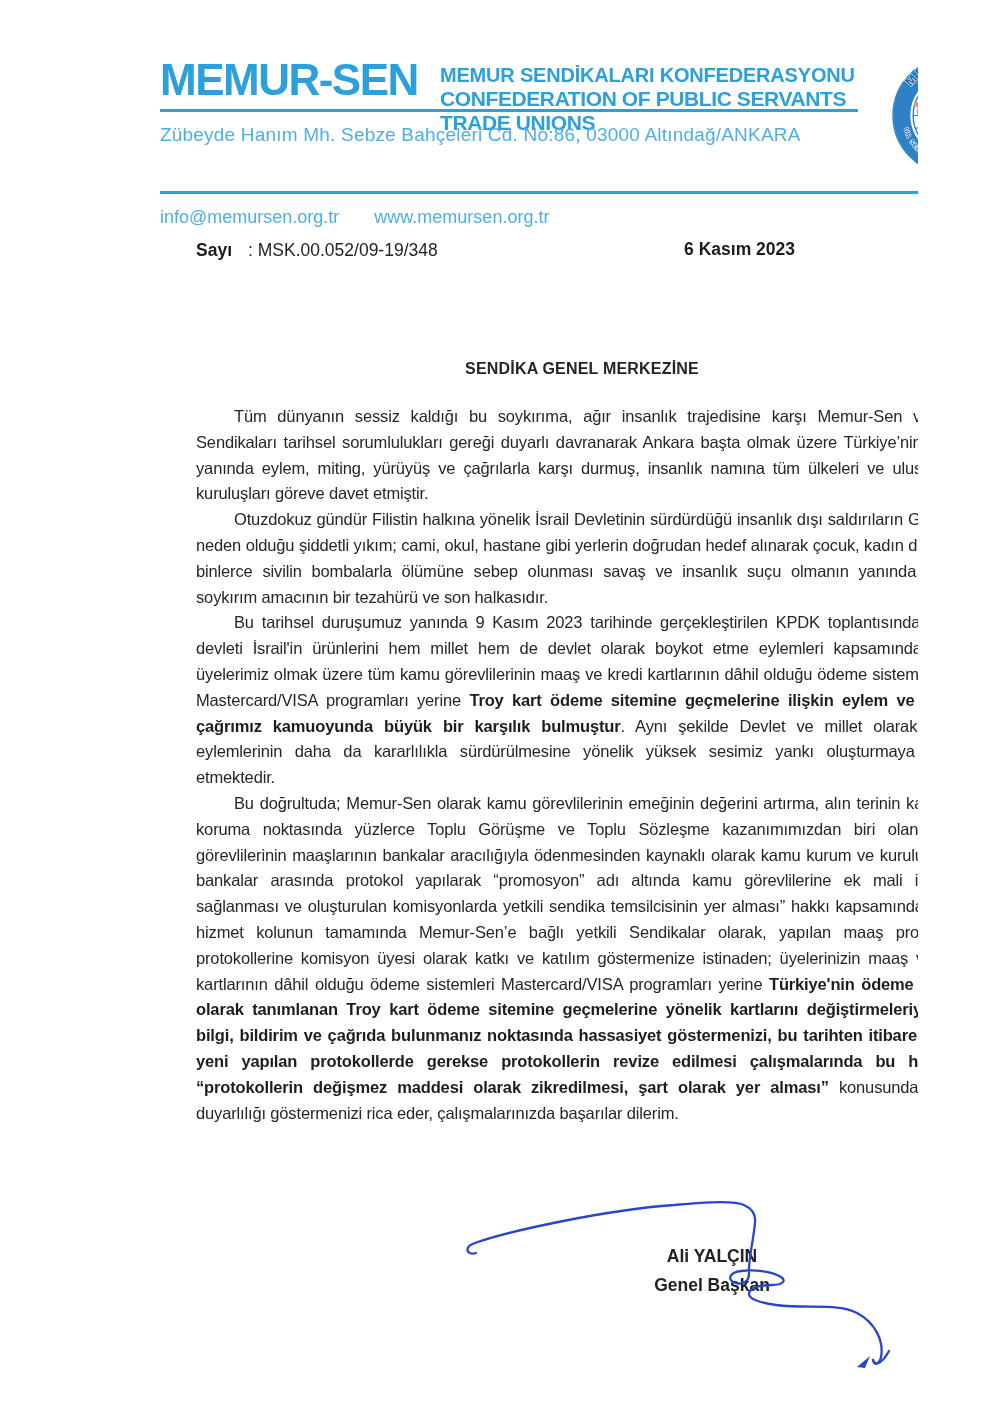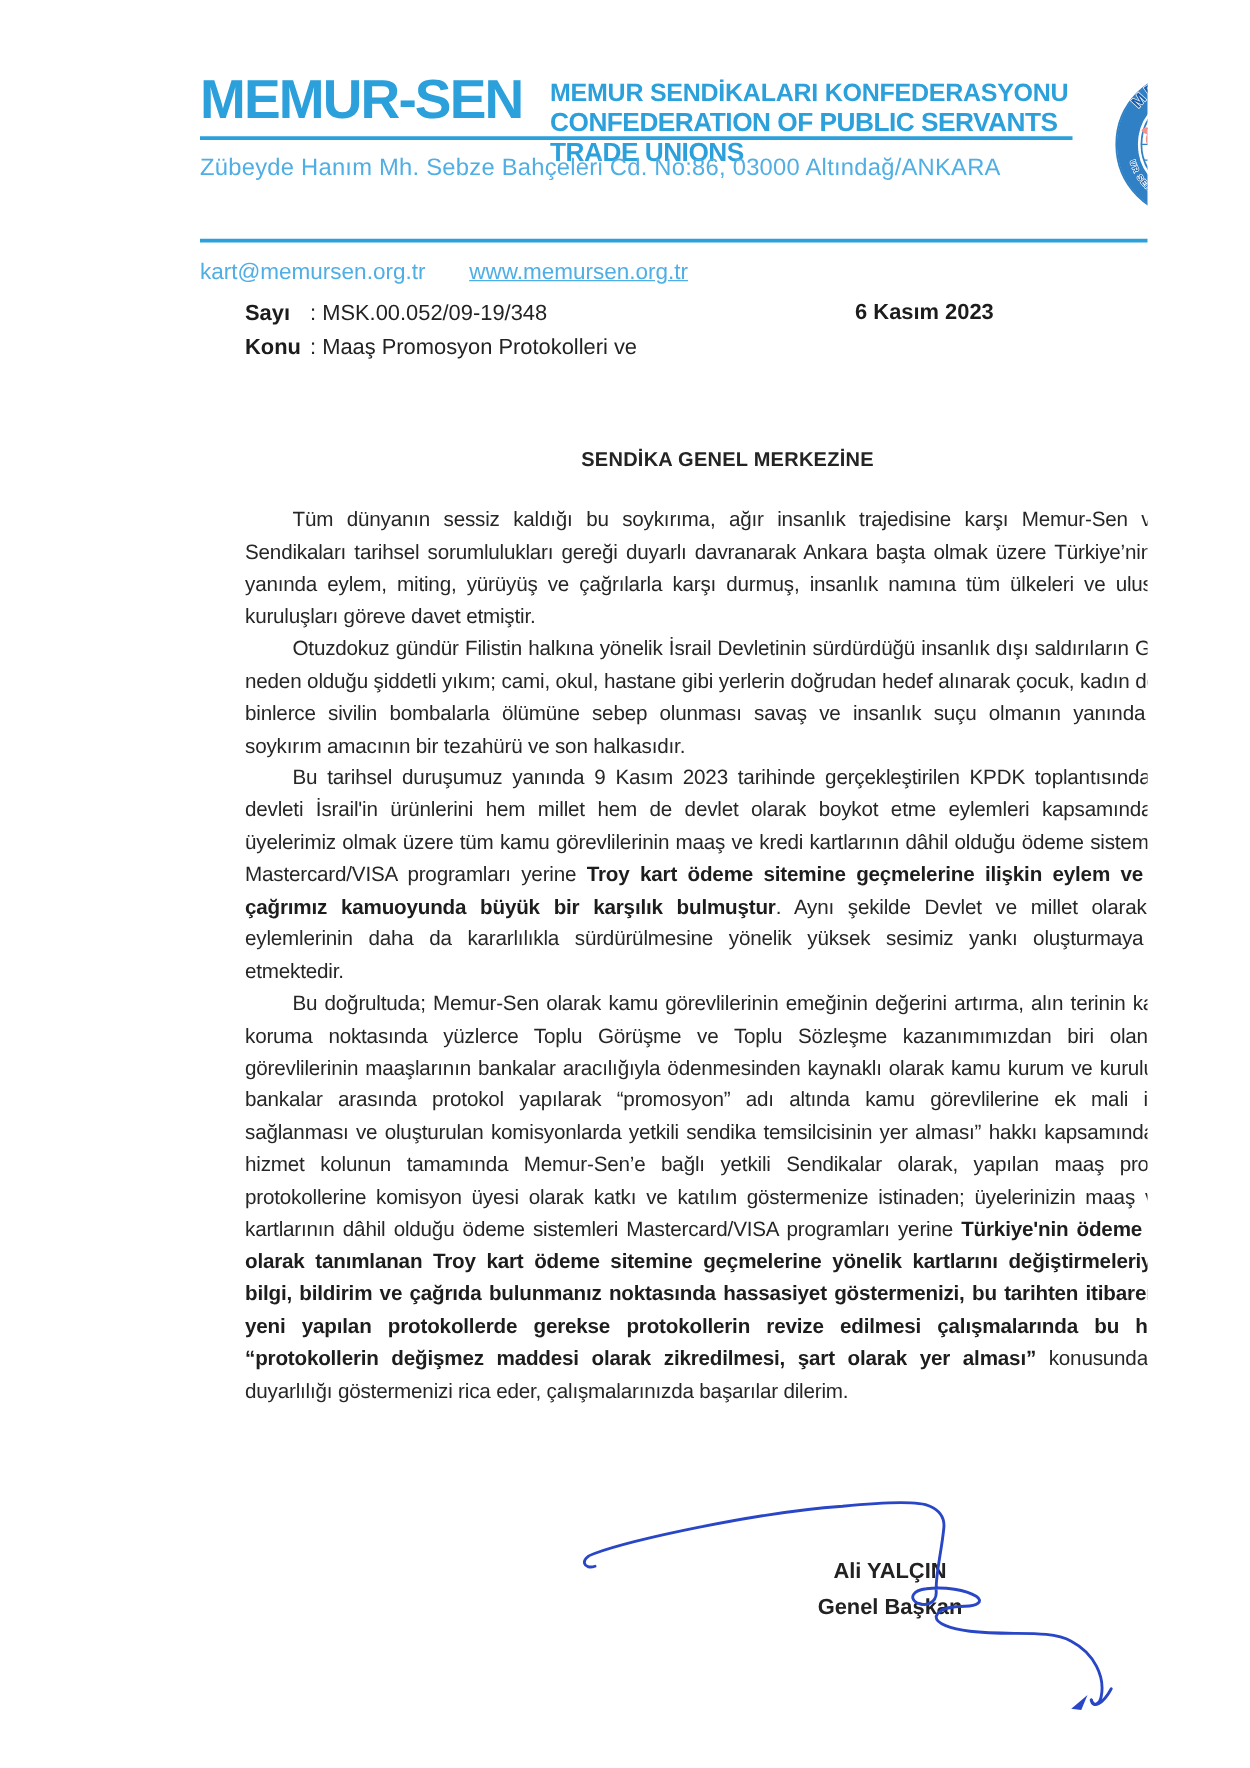--- a/index.html
+++ b/index.html
@@ -14,21 +14,21 @@
     color:var(--brand-blue);
   }
   .orgs { position:absolute; left:358px; top:64px; color:var(--brand-blue); font-weight:bold; }
   .orgs .l1 { font-size:20px; letter-spacing:-0.2px; }
   .orgs .l2 { font-size:21px; letter-spacing:-0.4px; margin-top:0; }
   .rule1 { position:absolute; left:78px; top:109px; width:698px; height:3px; background:var(--brand-blue); }
   .address { position:absolute; left:78px; top:124px; font-size:19px; color:var(--light-blue); letter-spacing:0.2px; }
   .phone   { position:absolute; left:78px; top:155px; font-size:19px; color:var(--light-blue); letter-spacing:0.2px; }
   .rule2 { position:absolute; left:78px; top:191px; width:852px; height:3px; background:var(--brand-blue); }
   .contact { position:absolute; left:78px; top:207px; font-size:18px; color:var(--light-blue); }
-  .contact .site { margin-left:30px;text-decoration:underline; }
+  .contact .site { margin-left:30px; }
   
   .seal { position:absolute; left:804px; top:47px; width:131px; height:137px; }
   .seal .ring      { stroke:var(--seal-blue); fill:none; }
   .seal .ringline  { stroke:var(--seal-blue); fill:none; }
   .seal .grid      { stroke:var(--seal-blue); stroke-width:1.2; fill:none; }
   .seal .globe     { stroke:var(--seal-blue); stroke-width:1.5; fill:none; }
   .seal .map       { fill:var(--map-red); }
   .seal text       { fill:var(--seal-text-blue); font-weight:bold; font-family:"Liberation Sans",sans-serif;
                      paint-order:stroke; stroke:#ffffff; stroke-width:1.1px; }
   .seal .yearband  { fill:#ffffff; }
@@ -64,21 +64,21 @@
 
   <div class="brand">MEMUR-SEN</div>
   <div class="orgs">
     <div class="l1">MEMUR SENDİKALARI KONFEDERASYONU</div>
     <div class="l2">CONFEDERATION OF PUBLIC SERVANTS TRADE UNIONS</div>
   </div>
   <div class="rule1"></div>
   <div class="address">Zübeyde Hanım Mh. Sebze Bahçeleri Cd. No:86, 03000 Altındağ/ANKARA</div>
   <div class="rule2"></div>
   <div class="contact">
-    <span>kart@memursen.org.tr</span>
+    <span>info@memursen.org.tr</span>
     <span class="site">www.memursen.org.tr</span>
   </div>
 
   <svg class="seal" viewBox="-70 -70 140 140">
     <defs>
       <clipPath id="globeclip">
           <circle r="41"></circle>
         </clipPath>
       <path id="sealTop" d="M -46 -26 A 52.8 52.8 0 0 1 46 -26" fill="none"></path>
       <path id="sealBottom" d="M -51.5 12 A 52.8 52.8 0 0 0 51.5 12" fill="none"></path>
@@ -107,21 +107,20 @@
     <text font-size="13.5" letter-spacing="2">
       <textPath href="#sealTop" startOffset="50%" text-anchor="middle">MEMUR-SEN</textPath>
     </text>
     <text font-size="6.8" letter-spacing="1">
       <textPath href="#sealBottom" startOffset="50%" text-anchor="middle">MEMUR SENDİKALARI KONFEDERASYONU</textPath>
     </text>
   </svg>
 
   <div class="meta">
     <div><span class="lbl">Sayı</span><span>: MSK.00.052/09-19/348</span></div>
-    <div><span class="lbl">Konu</span><span>: Maaş Promosyon Protokolleri ve</span></div>
   </div>
   <div class="date">6 Kasım 2023</div>
 
   <div class="salutation">SENDİKA GENEL MERKEZİNE</div>
 
   <main class="letter-body" id="letter-body">
       <p><span>Tüm dünyanın sessiz kaldığı bu soykırıma, ağır insanlık trajedisine karşı Memur-Sen ve bağlı Sendikaları tarihsel sorumlulukları gereği duyarlı davranarak Ankara başta olmak üzere Türkiye’nin her bir yanında eylem, miting, yürüyüş ve çağrılarla karşı durmuş, insanlık namına tüm ülkeleri ve uluslararası kuruluşları göreve davet etmiştir.</span></p>
       <p><span>Otuzdokuz gündür Filistin halkına yönelik İsrail Devletinin sürdürdüğü insanlık dışı saldırıların Gazze'de neden olduğu şiddetli yıkım; cami, okul, hastane gibi yerlerin doğrudan hedef alınarak çocuk, kadın demeden binlerce sivilin bombalarla ölümüne sebep olunması savaş ve insanlık suçu olmanın yanında İsrail’in soykırım amacının bir tezahürü ve son halkasıdır.</span></p>
       <p><span>Bu tarihsel duruşumuz yanında 9 Kasım 2023 tarihinde gerçekleştirilen KPDK toplantısında, zulüm devleti İsrail'in ürünlerini hem millet hem de devlet olarak boykot etme eylemleri kapsamında, başta üyelerimiz olmak üzere tüm kamu görevlilerinin maaş ve kredi kartlarının dâhil olduğu ödeme sistemleri olan Mastercard/VISA programları yerine </span><b>Troy kart ödeme sitemine geçmelerine ilişkin eylem ve boykot çağrımız kamuoyunda büyük bir karşılık bulmuştur</b><span>. Aynı şekilde Devlet ve millet olarak boykot eylemlerinin daha da kararlılıkla sürdürülmesine yönelik yüksek sesimiz yankı oluşturmaya devam etmektedir.</span></p>
       <p><span>Bu doğrultuda; Memur-Sen olarak kamu görevlilerinin emeğinin değerini artırma, alın terinin karşılığını koruma noktasında yüzlerce Toplu Görüşme ve Toplu Sözleşme kazanımımızdan biri olan “kamu görevlilerinin maaşlarının bankalar aracılığıyla ödenmesinden kaynaklı olarak kamu kurum ve kuruluşları ile bankalar arasında protokol yapılarak “promosyon” adı altında kamu görevlilerine ek mali imkanlar sağlanması ve oluşturulan komisyonlarda yetkili sendika temsilcisinin yer alması” hakkı kapsamında, on bir hizmet kolunun tamamında Memur-Sen’e bağlı yetkili Sendikalar olarak, yapılan maaş promosyon protokollerine komisyon üyesi olarak katkı ve katılım göstermenize istinaden; üyelerinizin maaş ve kredi kartlarının dâhil olduğu ödeme sistemleri Mastercard/VISA programları yerine </span><b>Türkiye'nin ödeme sistemi olarak tanımlanan Troy kart ödeme sitemine geçmelerine yönelik kartlarını değiştirmeleriyle ilgili bilgi, bildirim ve çağrıda bulunmanız noktasında hassasiyet göstermenizi, bu tarihten itibaren gerek yeni yapılan protokollerde gerekse protokollerin revize edilmesi çalışmalarında bu hususun “protokollerin değişmez maddesi olarak zikredilmesi, şart olarak yer alması”</b><span> konusunda gerekli duyarlılığı göstermenizi rica eder, çalışmalarınızda başarılar dilerim.</span></p>

